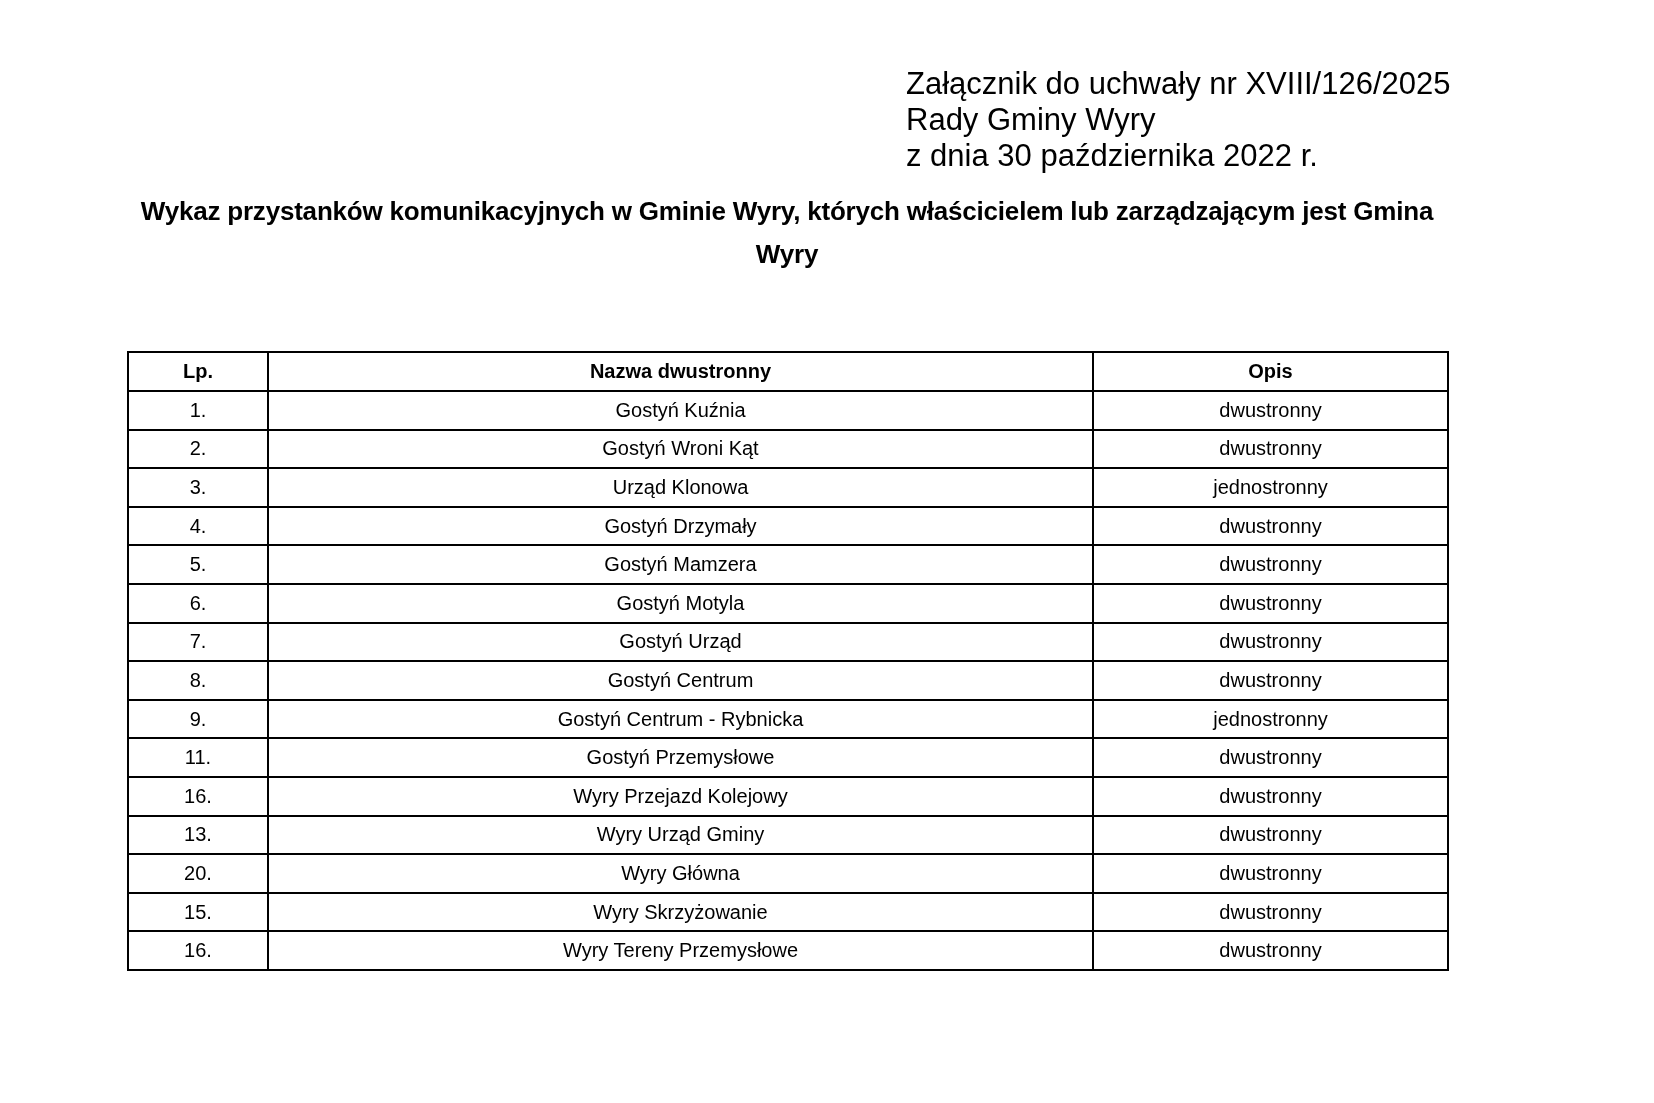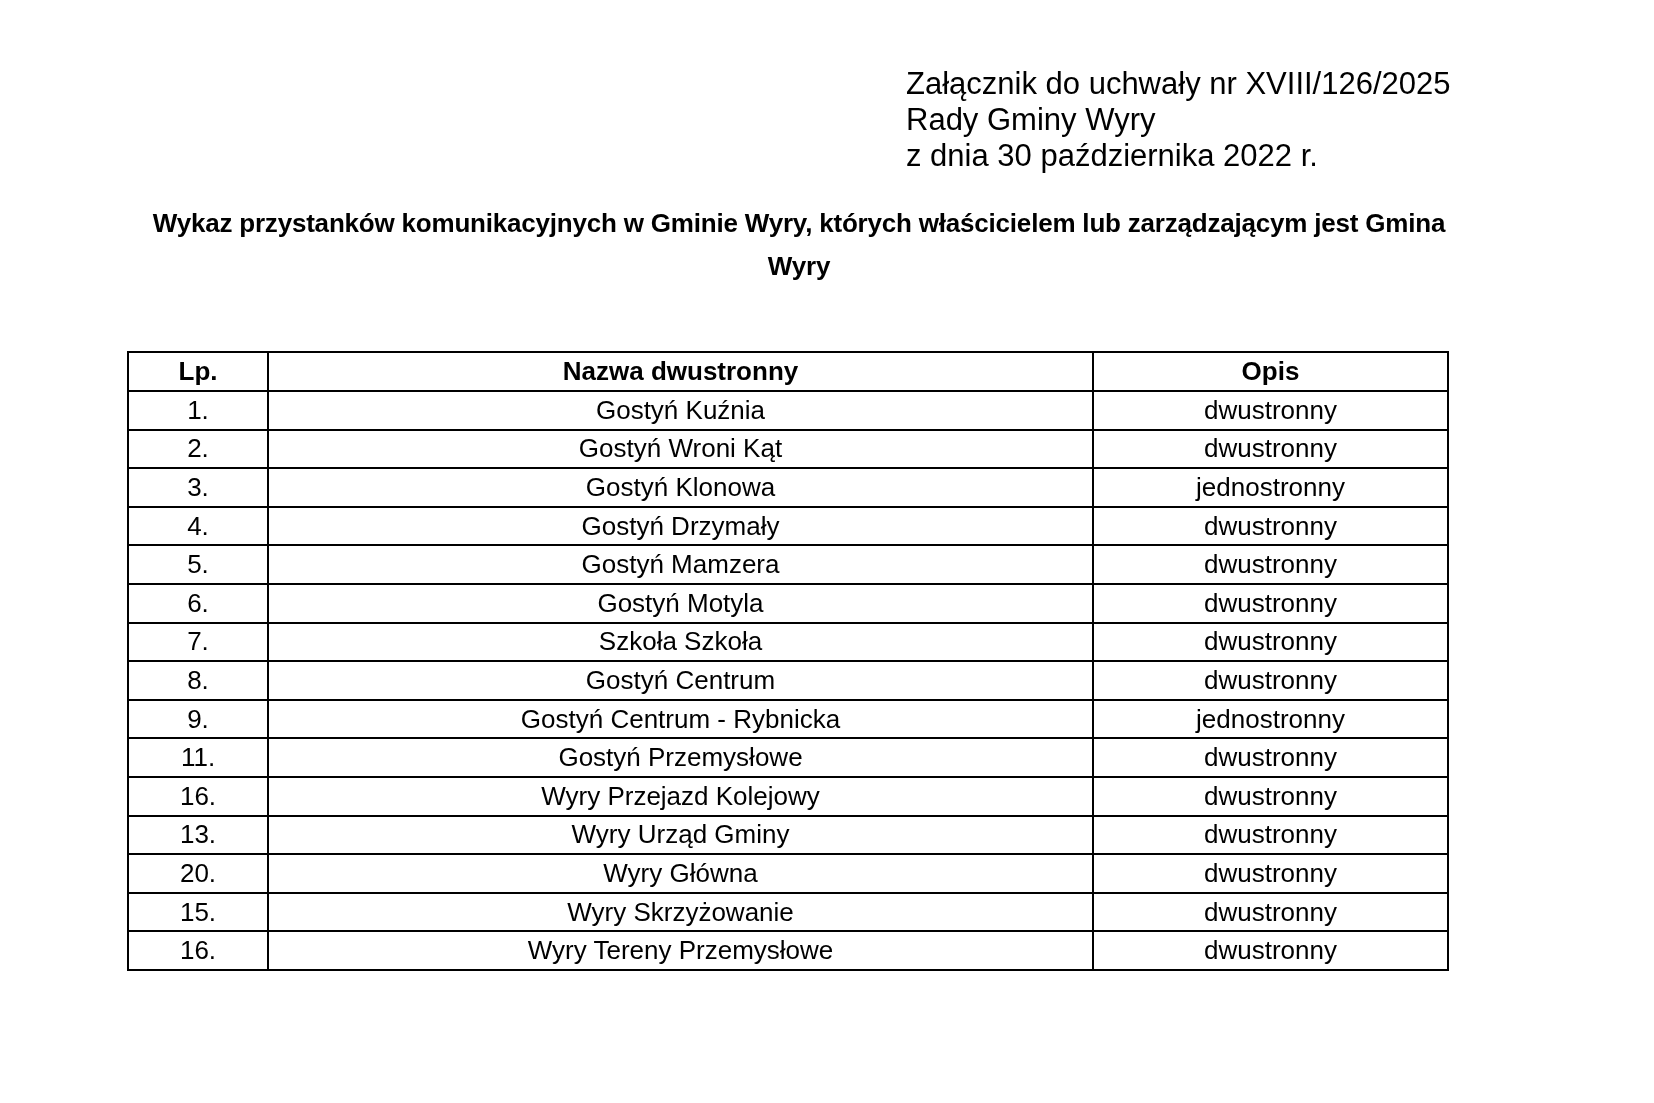--- a/index.html
+++ b/index.html
@@ -21,35 +21,35 @@
     top: 66px;
     font-size: 31px;
     line-height: 36px;
     white-space: nowrap;
   }
   .doc-title {
     position: absolute;
     left: 127px;
     top: 190px;
     width: 1320px;
-    margin: 12px;
+    margin: 0;
     text-align: center;
     font-size: 26px;
     font-weight: 700;
     line-height: 43px;
     letter-spacing: -0.2px;
   }
   table.stops {
     position: absolute;
     left: 127px;
     top: 351px;
     width: 1320px;
     border-collapse: collapse;
     table-layout: fixed;
-    font-size: 26px;
+    font-size: 20px;
   }
   table.stops th,
   table.stops td {
     border: 2px solid #000000;
     text-align: center;
     vertical-align: middle;
     padding: 0;
     height: 36.6px;
     white-space: nowrap;
     overflow: hidden;
@@ -92,41 +92,41 @@
       <td>Gostyń Kuźnia</td>
       <td>dwustronny</td>
     </tr>
     <tr>
       <td>2.</td>
       <td>Gostyń Wroni Kąt</td>
       <td>dwustronny</td>
     </tr>
     <tr>
       <td>3.</td>
-      <td>Gostyń Klonowa</td>
+      <td>Urząd Klonowa</td>
       <td>jednostronny</td>
     </tr>
     <tr>
       <td>4.</td>
       <td>Gostyń Drzymały</td>
       <td>dwustronny</td>
     </tr>
     <tr>
       <td>5.</td>
       <td>Gostyń Mamzera</td>
       <td>dwustronny</td>
     </tr>
     <tr>
       <td>6.</td>
       <td>Gostyń Motyla</td>
       <td>dwustronny</td>
     </tr>
     <tr>
       <td>7.</td>
-      <td>Szkoła Szkoła</td>
+      <td>Gostyń Urząd</td>
       <td>dwustronny</td>
     </tr>
     <tr>
       <td>8.</td>
       <td>Gostyń Centrum</td>
       <td>dwustronny</td>
     </tr>
     <tr>
       <td>9.</td>
       <td>Gostyń Centrum - Rybnicka</td>

